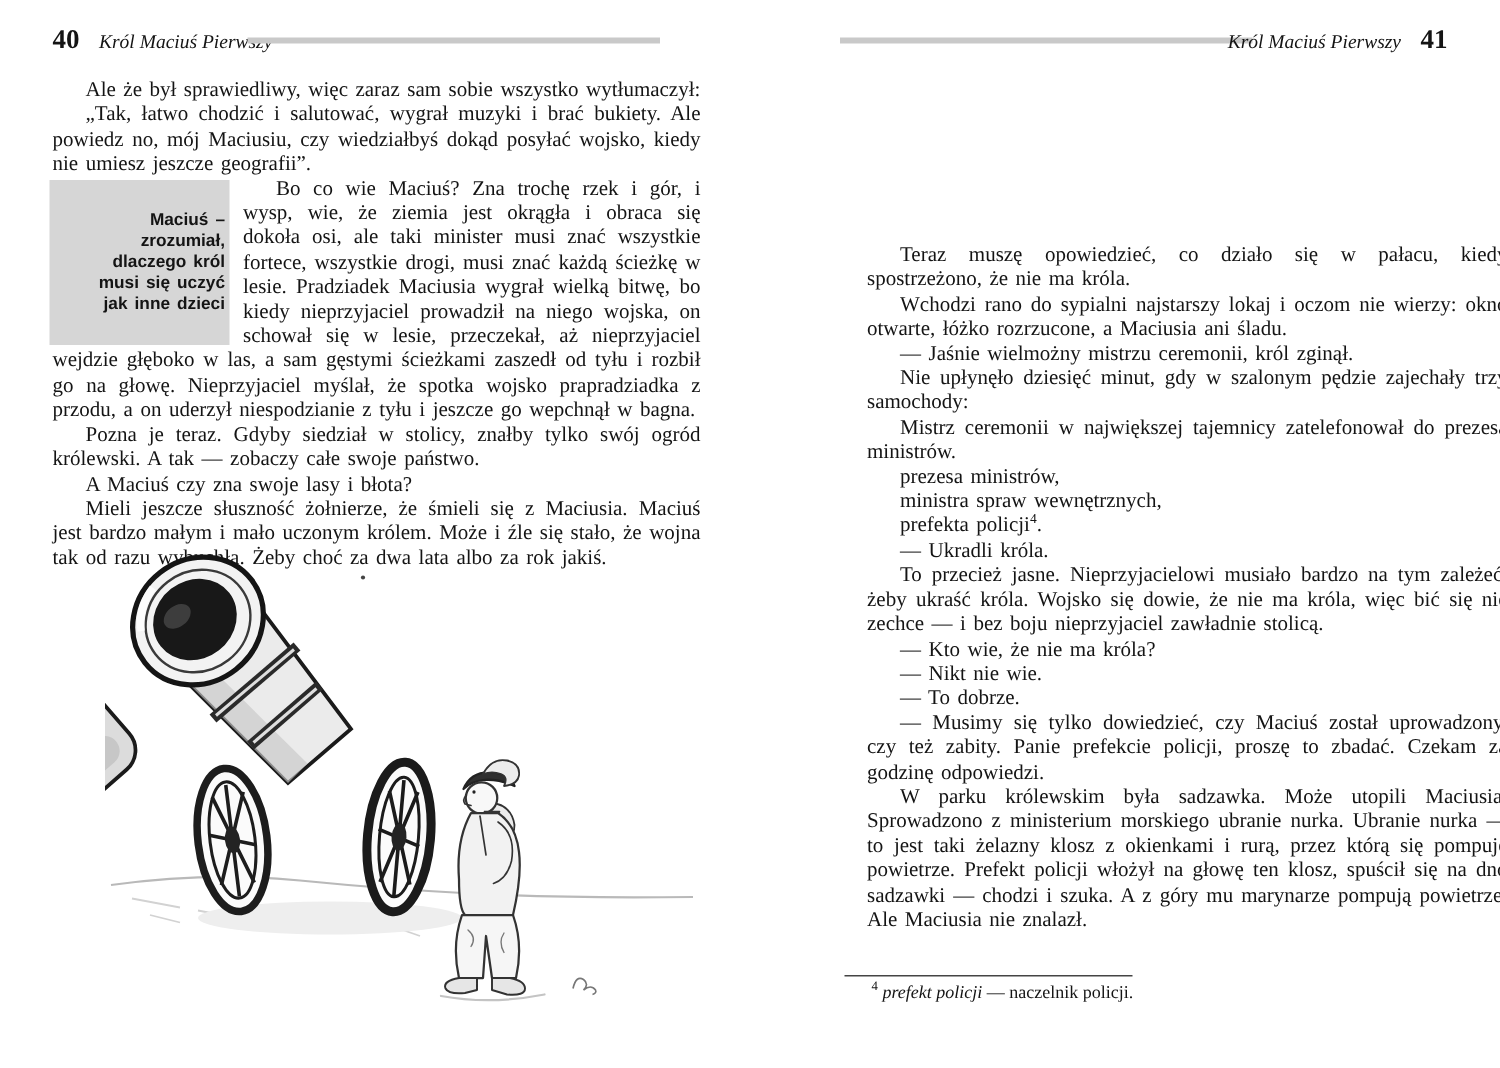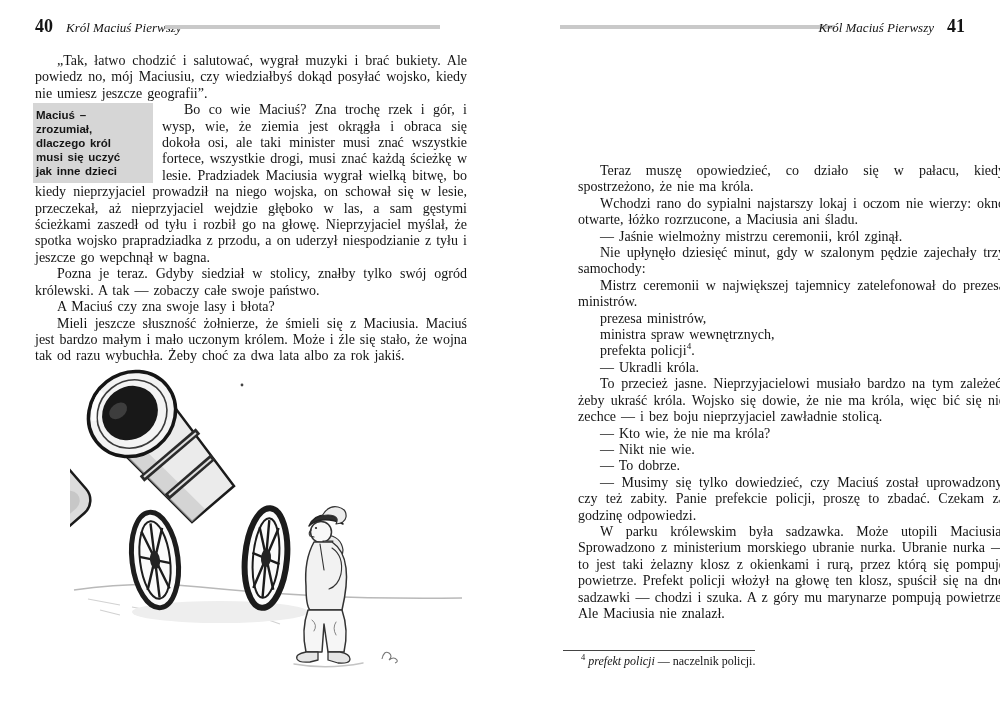--- a/index.html
+++ b/index.html
@@ -26,25 +26,25 @@
   .rule-left{left:165px;width:275px;}
   .rule-right{left:560px;width:275px;}
   
   .body-col{position:absolute;font-size:14px;line-height:16.4px;text-align:justify;word-spacing:1.5px;}
   .body-left{left:35px;top:53px;width:432px;}
   .body-right{left:563px;top:163px;width:427px;margin-left:15px;}
   .body-col p{text-indent:22px;}
   sup{font-size:9px;line-height:0;vertical-align:super;}
   
   .margin-note{
-    float:left;width:120px;margin:1px 9px 1px -2px;padding:5px 3px;
+    float:left;width:120px;margin:1px 9px 1px -2px;padding:20px 3px;
     background:var(--margin-note-bg);
     font-family:"Liberation Sans","DejaVu Sans",sans-serif;
     font-weight:bold;font-size:11.5px;line-height:14px;
-    text-align:left;white-space:pre-line;text-indent:0;
+    text-align:right;white-space:pre-line;text-indent:0;
   }
   
   .footnote{position:absolute;left:563px;top:650px;width:427px;font-size:12px;line-height:15px;}
   .footnote-rule{width:192px;border-top:1.5px solid #444;margin-bottom:3px;}
   .footnote p{text-indent:18px;}
   .footnote i{font-style:italic;margin-left:3px;}
   .footnote sup{font-size:8.5px;}
   
   .illustration{position:absolute;left:70px;top:358px;width:395px;height:348px;}
 </style>
@@ -59,20 +59,21 @@
   </div>
   <div class="header-rule rule-left"></div>
 
   <div class="header-rule rule-right"></div>
   <div class="header-right">
     <span class="running-title">Król Maciuś Pierwszy</span>
     <span class="page-num">41</span>
   </div>
 
   <div class="body-col body-left">
+    <p>Ale że był sprawiedliwy, więc zaraz sam sobie wszystko wytłumaczył:</p>
     <p>„Tak, łatwo chodzić i salutować, wygrał muzyki i brać bukiety. Ale powiedz no, mój Maciusiu, czy wiedziałbyś dokąd posyłać wojsko, kiedy nie umiesz jeszcze geografii”.</p>
     <div>
       <aside class="margin-note">Maciuś –
 zrozumiał,
 dlaczego król
 musi się uczyć
 jak inne dzieci</aside>
       <p>Bo co wie Maciuś? Zna trochę rzek i gór, i wysp, wie, że ziemia jest okrągła i obraca się dokoła osi, ale taki minister musi znać wszystkie fortece, wszystkie drogi, musi znać każdą ścieżkę w lesie. Pradziadek Maciusia wygrał wielką bitwę, bo kiedy nieprzyjaciel prowadził na niego wojska, on schował się w lesie, przeczekał, aż nieprzyjaciel wejdzie głęboko w las, a sam gęstymi ścieżkami zaszedł od tyłu i rozbił go na głowę. Nieprzyjaciel myślał, że spotka wojsko prapradziadka z przodu, a on uderzył niespodzianie z tyłu i jeszcze go wepchnął w bagna.</p>
     </div>
     <p>Pozna je teraz. Gdyby siedział w stolicy, znałby tylko swój ogród królewski. A tak — zobaczy całe swoje państwo.</p>

